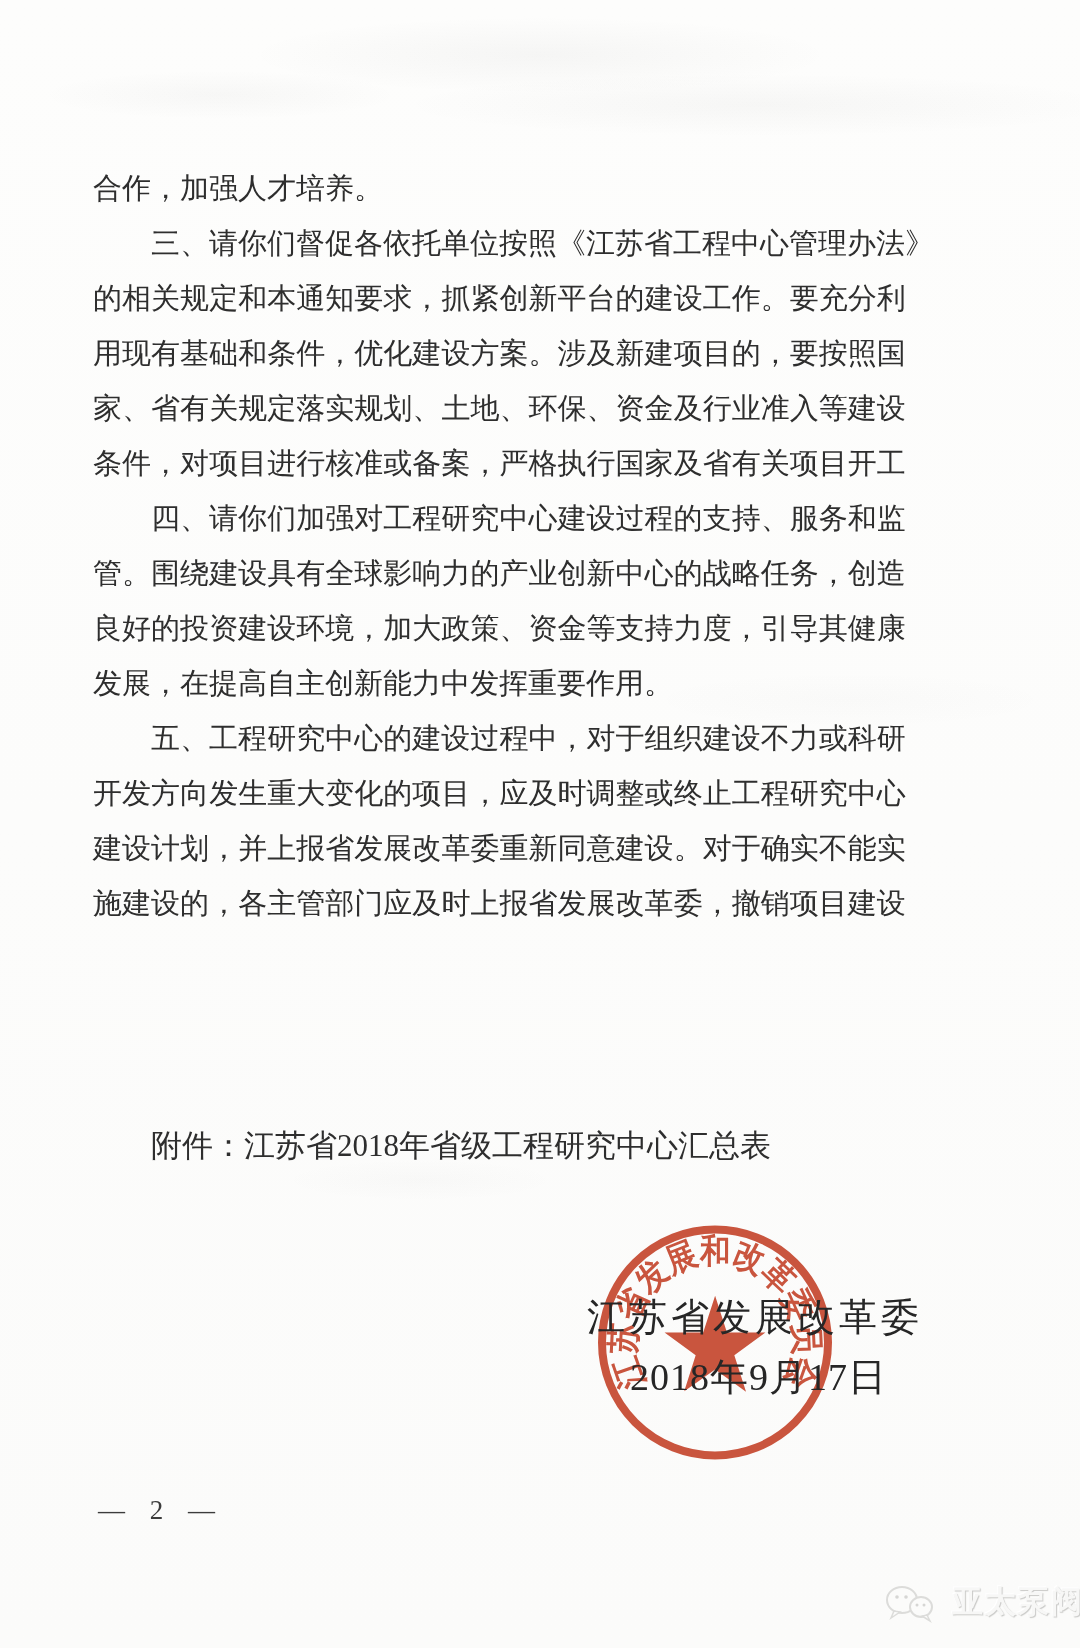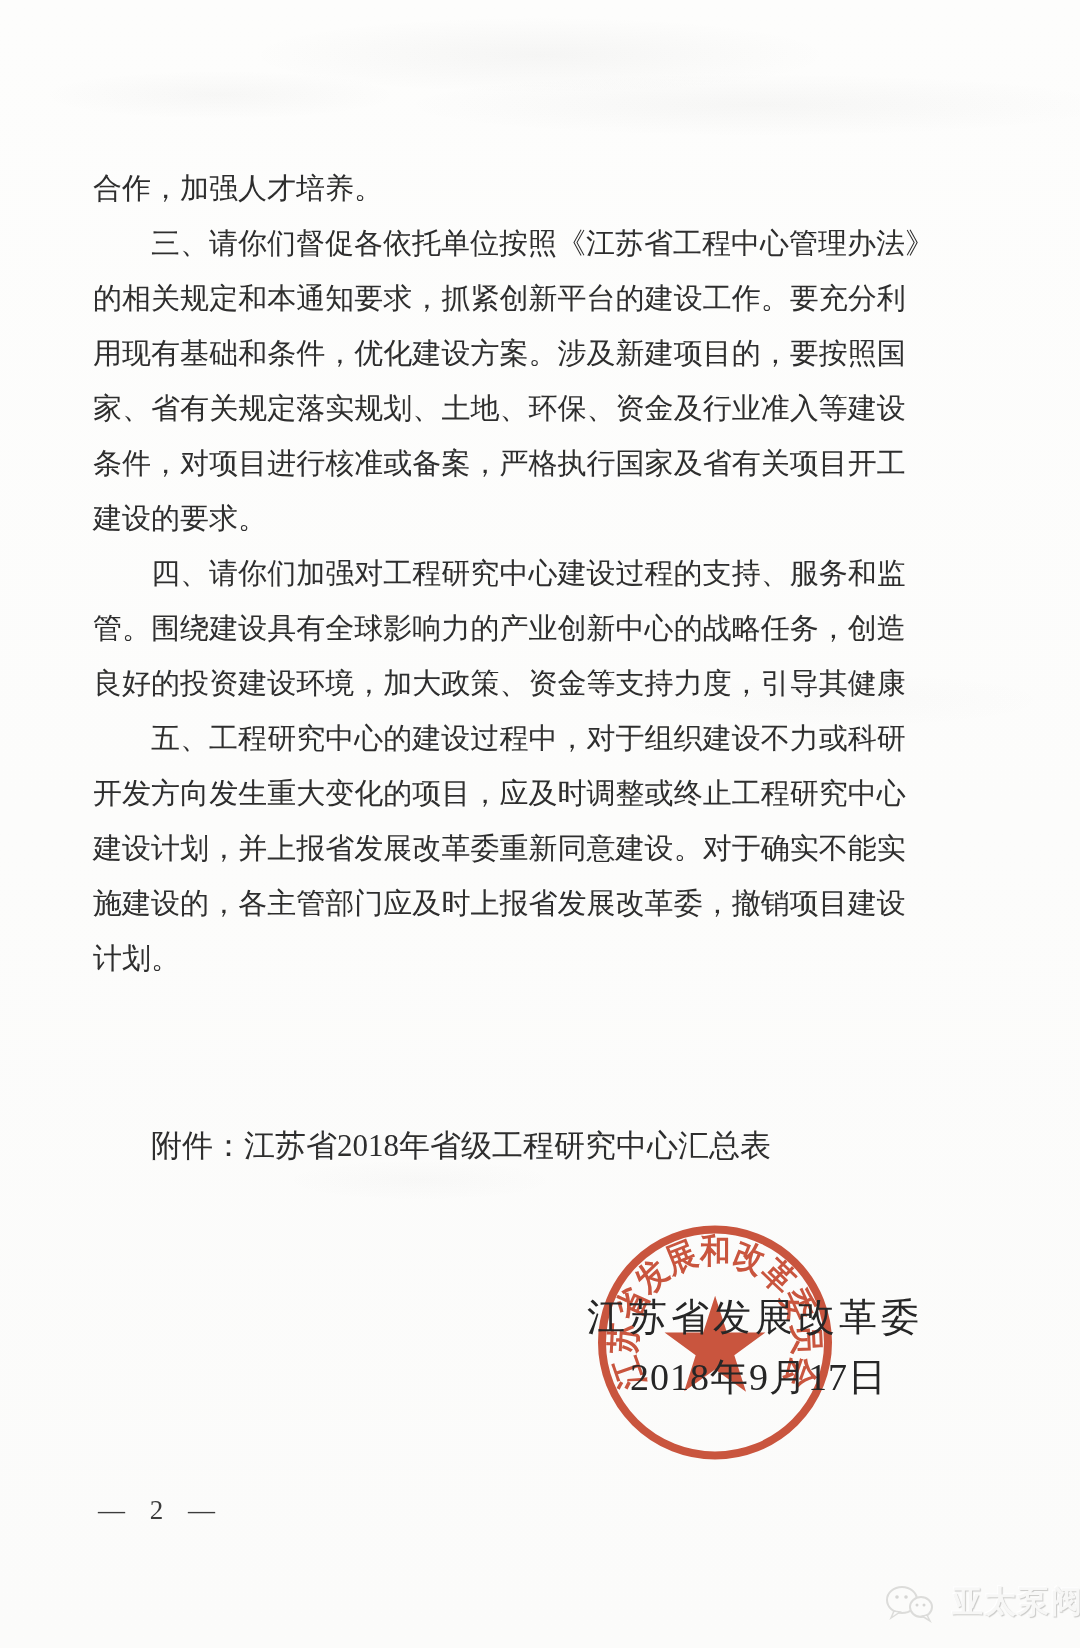--- a/index.html
+++ b/index.html
@@ -214,21 +214,20 @@
         <span>家</span>
         <span>及</span>
         <span>省</span>
         <span>有</span>
         <span>关</span>
         <span>项</span>
         <span>目</span>
         <span>开</span>
         <span>工</span>
       </div>
-      <div class="doc-line">建设的要求。</div>
       <div class="doc-line fill indent">
         <span>四</span>
         <span>、</span>
         <span>请</span>
         <span>你</span>
         <span>们</span>
         <span>加</span>
         <span>强</span>
         <span>对</span>
         <span>工</span>
@@ -303,20 +302,21 @@
         <span>持</span>
         <span>力</span>
         <span>度</span>
         <span>，</span>
         <span>引</span>
         <span>导</span>
         <span>其</span>
         <span>健</span>
         <span>康</span>
       </div>
+      <div class="doc-line">发展，在提高自主创新能力中发挥重要作用。</div>
       <div class="doc-line fill indent">
         <span>五</span>
         <span>、</span>
         <span>工</span>
         <span>程</span>
         <span>研</span>
         <span>究</span>
         <span>中</span>
         <span>心</span>
         <span>的</span>
@@ -421,21 +421,20 @@
         <span>革</span>
         <span>委</span>
         <span>，</span>
         <span>撤</span>
         <span>销</span>
         <span>项</span>
         <span>目</span>
         <span>建</span>
         <span>设</span>
       </div>
-      <div class="doc-line">计划。</div>
     </div>
 
   <div class="attachment">附件：江苏省2018年省级工程研究中心汇总表</div>
 
   <svg class="seal" viewBox="0 0 260 260" xmlns="http://www.w3.org/2000/svg">
     <circle cx="130" cy="130.5" r="113" fill="none" stroke="#c5472f" stroke-width="8"></circle>
     <path id="seal-arc" d="M 60.7 170.5 A 80 80 0 1 1 199.3 170.5" fill="none"></path>
     <text font-size="34" fill="#c5472f" font-family="'Liberation Serif','DejaVu Serif',serif" font-weight="bold">
       <textPath href="#seal-arc" startOffset="0" textLength="335" lengthAdjust="spacingAndGlyphs">江苏省发展和改革委员会</textPath>
     </text>

